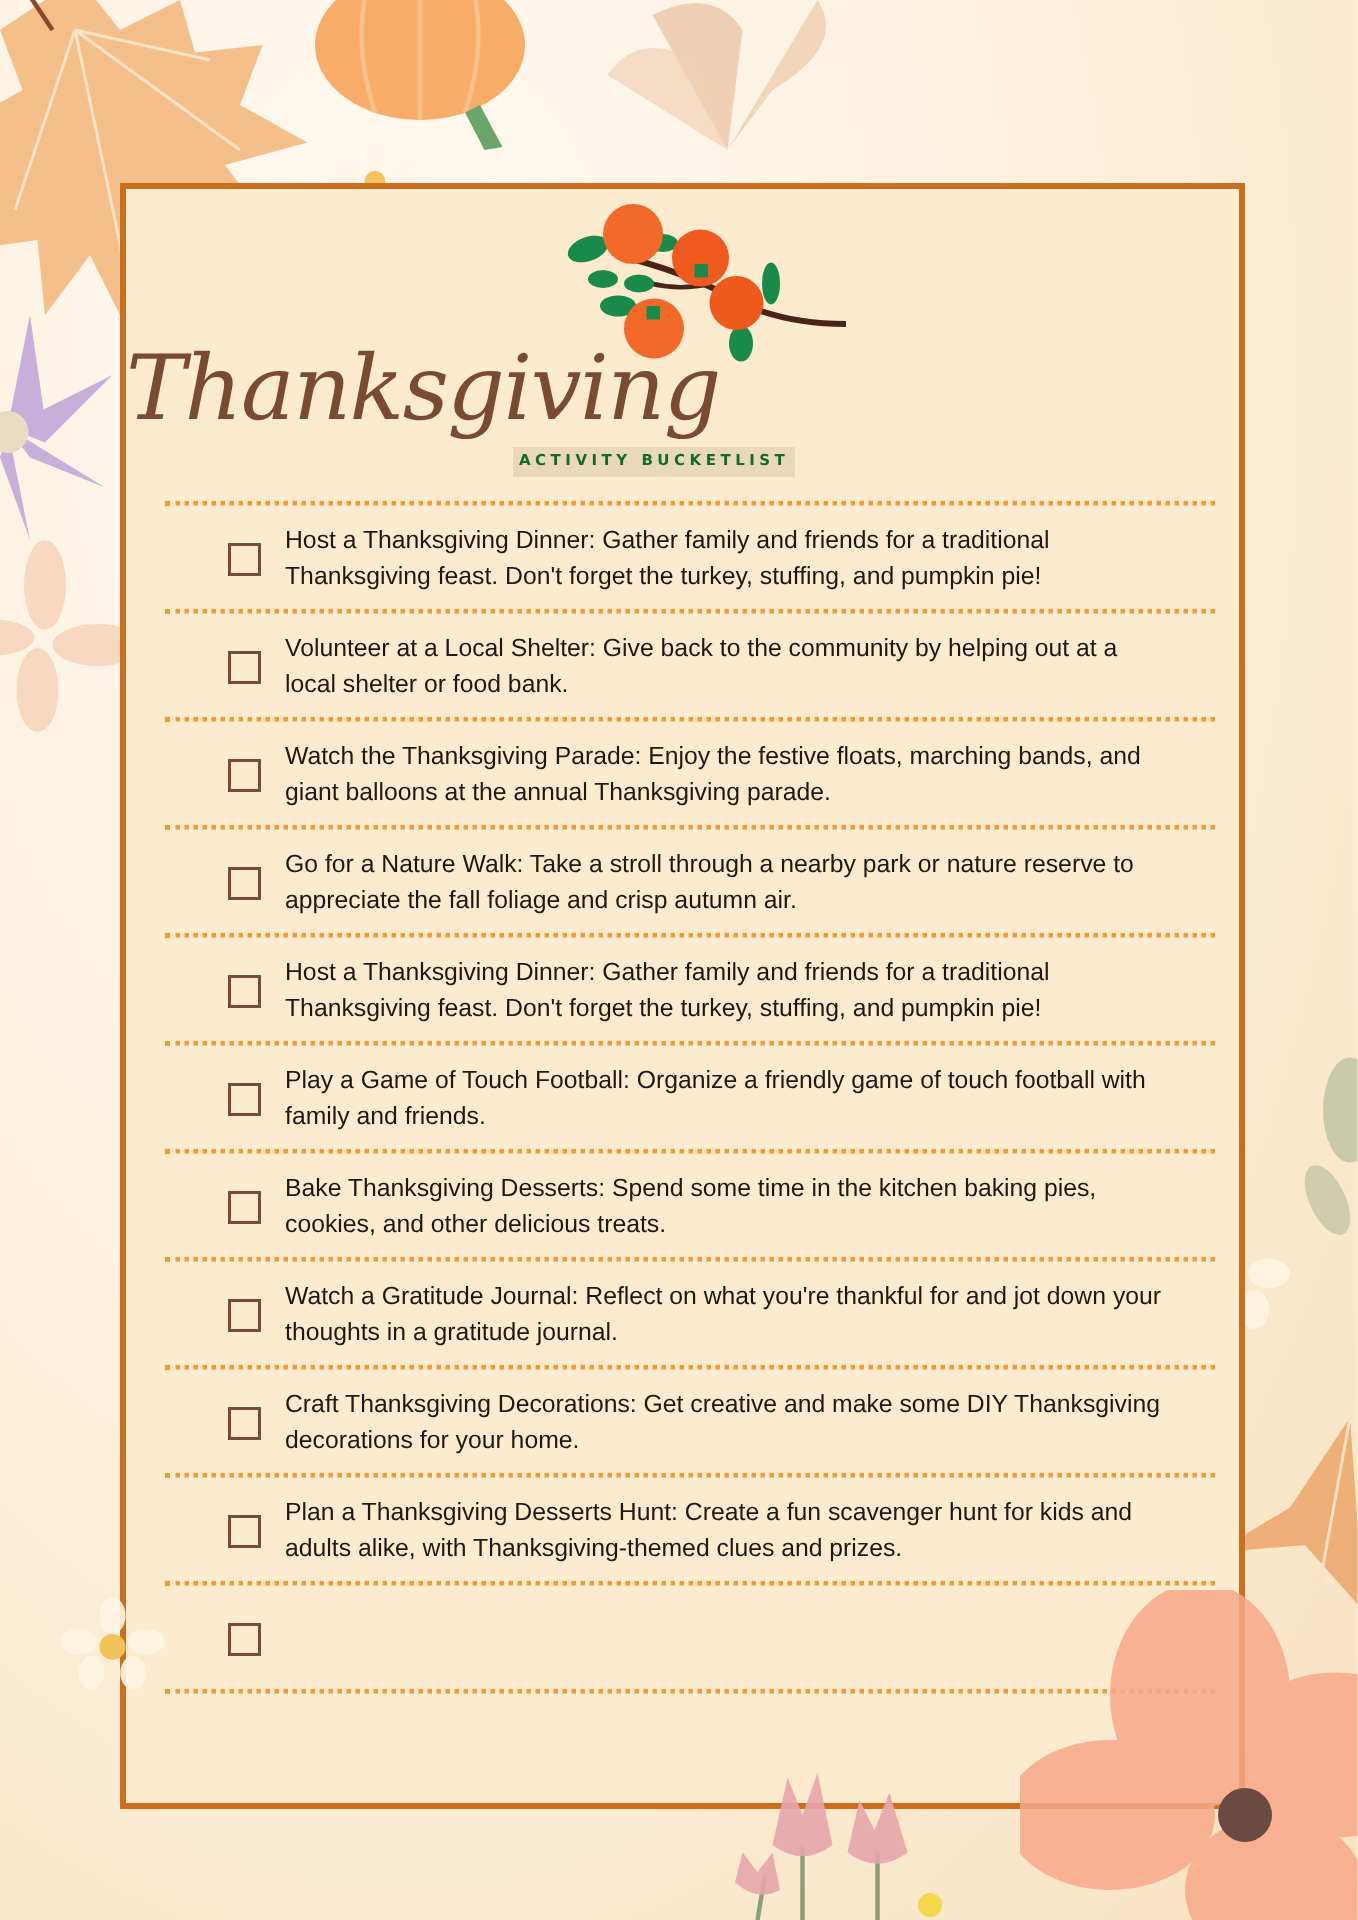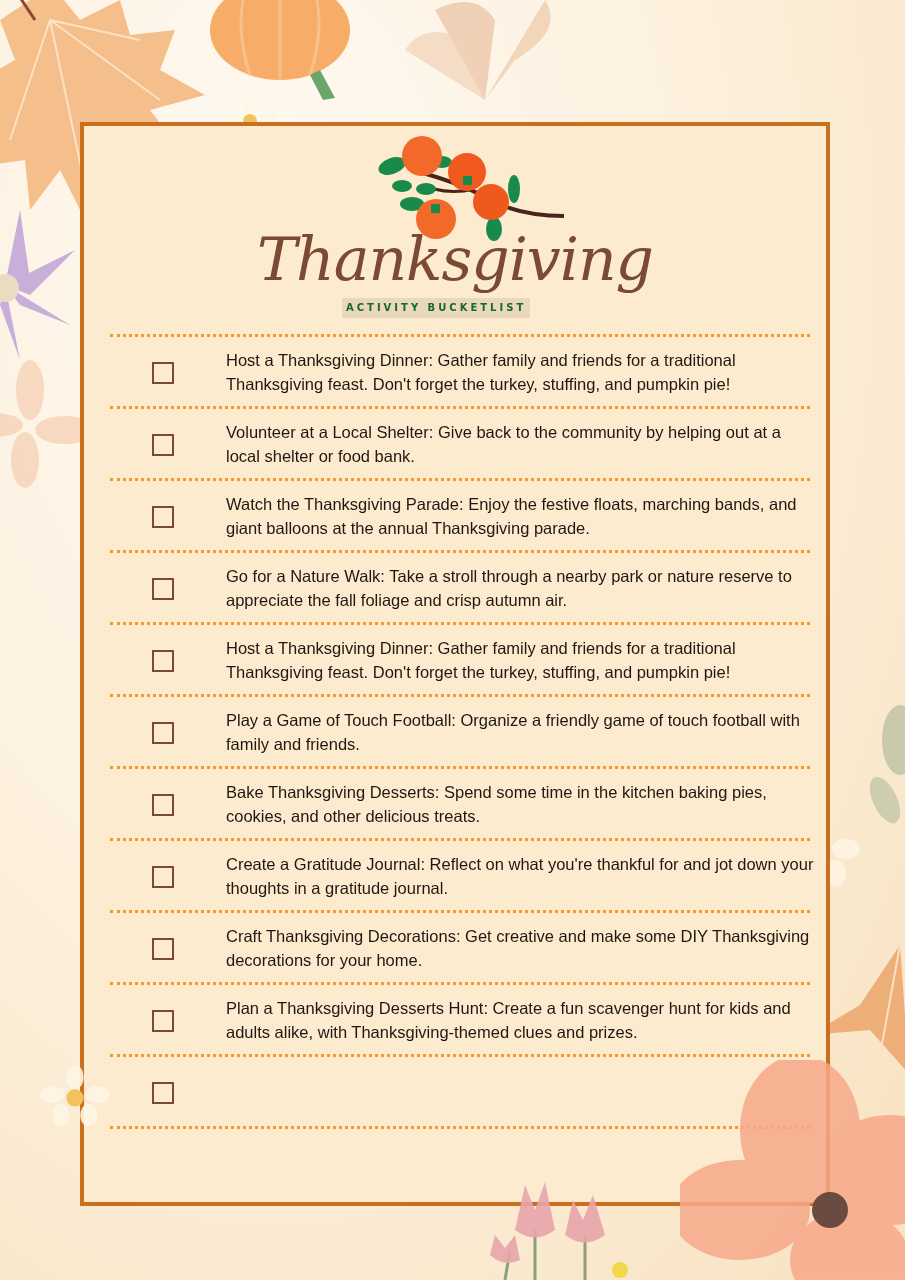--- a/index.html
+++ b/index.html
@@ -8,41 +8,40 @@
     background: radial-gradient(ellipse at 30% 20%, #fffaf3 0%, #fdf1df 45%, #f8e2c0 100%);
     font-family: "Liberation Sans", sans-serif;
   }
   .deco { position:absolute; pointer-events:none; }
   .card {
     position:absolute; left:80px; top:122px; width:750px; height:1084px;
     background:#fdebd0; border:4px solid #c96f1d; box-sizing:border-box;
   }
   .header { position:absolute; left:0; right:0; top:0; height:210px; }
   .title {
-    position:absolute; left:0; right:0; top:98px; text-align:center;
+    position:absolute; left:0; right:0; top:98px; text-align:left;
     font-family:"DejaVu Serif", serif; font-style:italic; font-size:60px;
     color:#7a4a33; letter-spacing:-1px;
   }
   .subtitle {
     position:absolute; left:258px; top:172px; height:20px; padding:0 4px;
     background:#ead8bd; color:#15692d; font-family:"DejaVu Sans", sans-serif;
     font-weight:bold; font-size:10px; letter-spacing:3px; line-height:20px;
   }
   .list { position:absolute; left:26px; top:208px; width:700px; }
   .rule { height:0; border-top:3px dotted #f29a2e; }
   .item { position:relative; height:69px; }
   .checkbox {
     position:absolute; left:42px; top:25px; width:18px; height:18px;
     border:2px solid #7b4a36; background:transparent; cursor:pointer;
   }
   .item-text {
     position:absolute; left:80px; top:11px; width:590px;
     font-family:"Liberation Sans", sans-serif; font-size:16.5px; line-height:24px;
     color:#1f1812;
-    margin-left:36px;
   }
 </style>
 </head>
 <body>
 
 <svg class="deco" style="left:-10px;top:-10px" width="230" height="240" viewBox="0 0 230 240">
   <path d="M40 10 L70 5 L90 30 L130 10 L140 45 L185 40 L170 80 L215 105 L160 120 L190 160 L150 165 L165 200 L120 180 L95 230 L70 180 L40 220 L35 170 L0 175 L10 120 L-10 90 L25 70 L10 30 Z" fill="#f3b57a" opacity="0.85"></path>
   <path d="M60 30 L100 220 M60 30 L170 110 M60 30 L20 150 M60 30 L150 50" stroke="#fbe3c6" stroke-width="2" fill="none"></path>
   <path d="M25 0 L45 30" stroke="#8a4a2a" stroke-width="3"></path>
 </svg>
@@ -177,21 +176,21 @@
     <div class="rule"></div>
 
     <div class="item">
       <div class="checkbox"></div>
       <div class="item-text">Bake Thanksgiving Desserts: Spend some time in the kitchen baking pies, cookies, and other delicious treats.</div>
     </div>
     <div class="rule"></div>
 
     <div class="item">
       <div class="checkbox"></div>
-      <div class="item-text">Create a Gratitude Journal: Reflect on what you're thankful for and jot down your thoughts in a gratitude journal.</div>
+      <div class="item-text">Watch a Gratitude Journal: Reflect on what you're thankful for and jot down your thoughts in a gratitude journal.</div>
     </div>
     <div class="rule"></div>
 
     <div class="item">
       <div class="checkbox"></div>
       <div class="item-text">Craft Thanksgiving Decorations: Get creative and make some DIY Thanksgiving decorations for your home.</div>
     </div>
     <div class="rule"></div>
 
     <div class="item">

